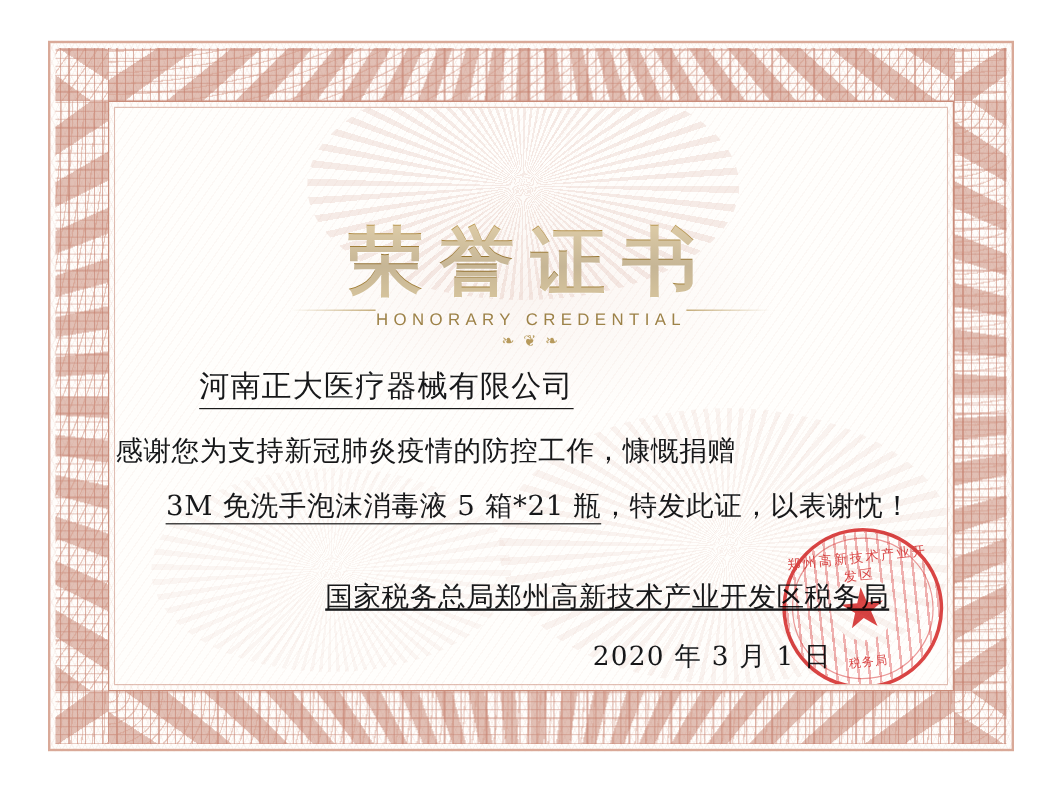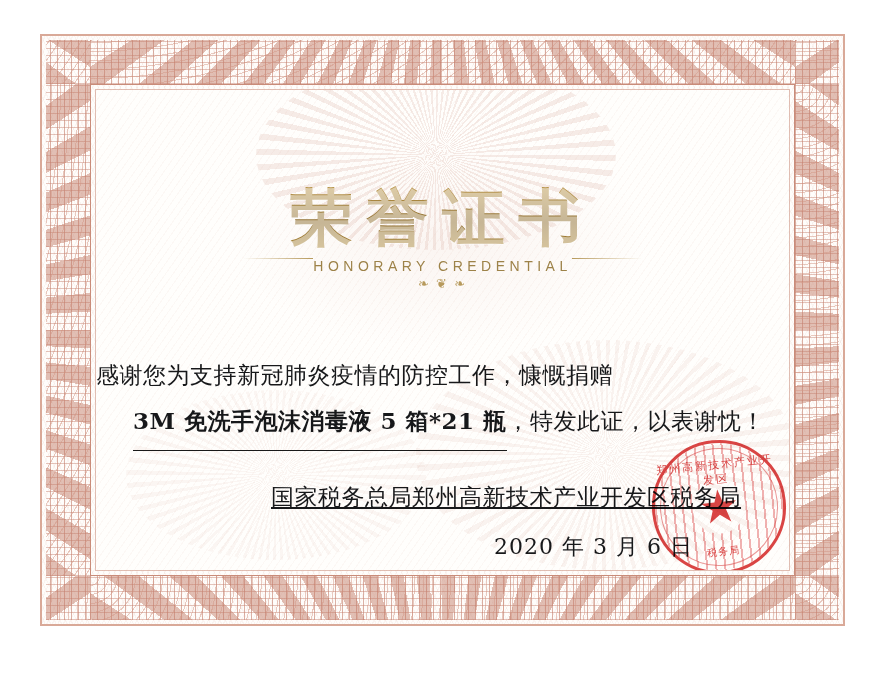--- a/index.html
+++ b/index.html
@@ -223,22 +223,22 @@
     top: 316px;
     text-align: center;
     font-size: 23px;
     color: #17181a;
     font-family: "DejaVu Serif", "Liberation Serif", serif;
     letter-spacing: 0.5px;
     white-space: nowrap;
   }
   .donation {
     border-bottom: 1.5px solid #1a1a1a;
-    padding-bottom: 16px;
-    font-weight: bold;
+    padding-bottom: 1px;
+    font-weight: normal;
     margin-left: 13px;
   }
 
   .issuer {
     position: absolute;
     right: 48px;
     top: 392px;
     font-size: 23px;
     color: #17181a;
     font-family: "DejaVu Serif", "Liberation Serif", serif;
@@ -342,30 +342,31 @@
         <div class="title-zh">荣誉证书</div>
 
         <div class="title-en-row">
           <span class="rule-left"></span>
           <span class="title-en">HONORARY CREDENTIAL</span>
           <span class="rule-right"></span>
         </div>
 
         <div class="flourish">❧ ❦ ❧</div>
 
+        <div class="recipient">河南正大医疗器械有限公司</div>
 
         <div class="body-line-1">感谢您为支持新冠肺炎疫情的防控工作，慷慨捐赠</div>
 
         <div class="body-line-2">
           <span class="donation">3M 免洗手泡沫消毒液 5 箱*21 瓶</span><span>，特发此证，以表谢忱！</span>
         </div>
 
         <div class="issuer">国家税务总局郑州高新技术产业开发区税务局</div>
 
-        <div class="issue-date">2020 年 3 月 6 日</div>
+        <div class="issue-date">2020 年 3 月 1 日</div>
 
         <div class="seal">
           <div class="seal-stripes"></div>
           <div class="seal-text-top">郑州高新技术产业开发区</div>
           <div class="seal-star">
             <span>★</span>
           </div>
           <div class="seal-text-bottom">税务局</div>
         </div>
 

